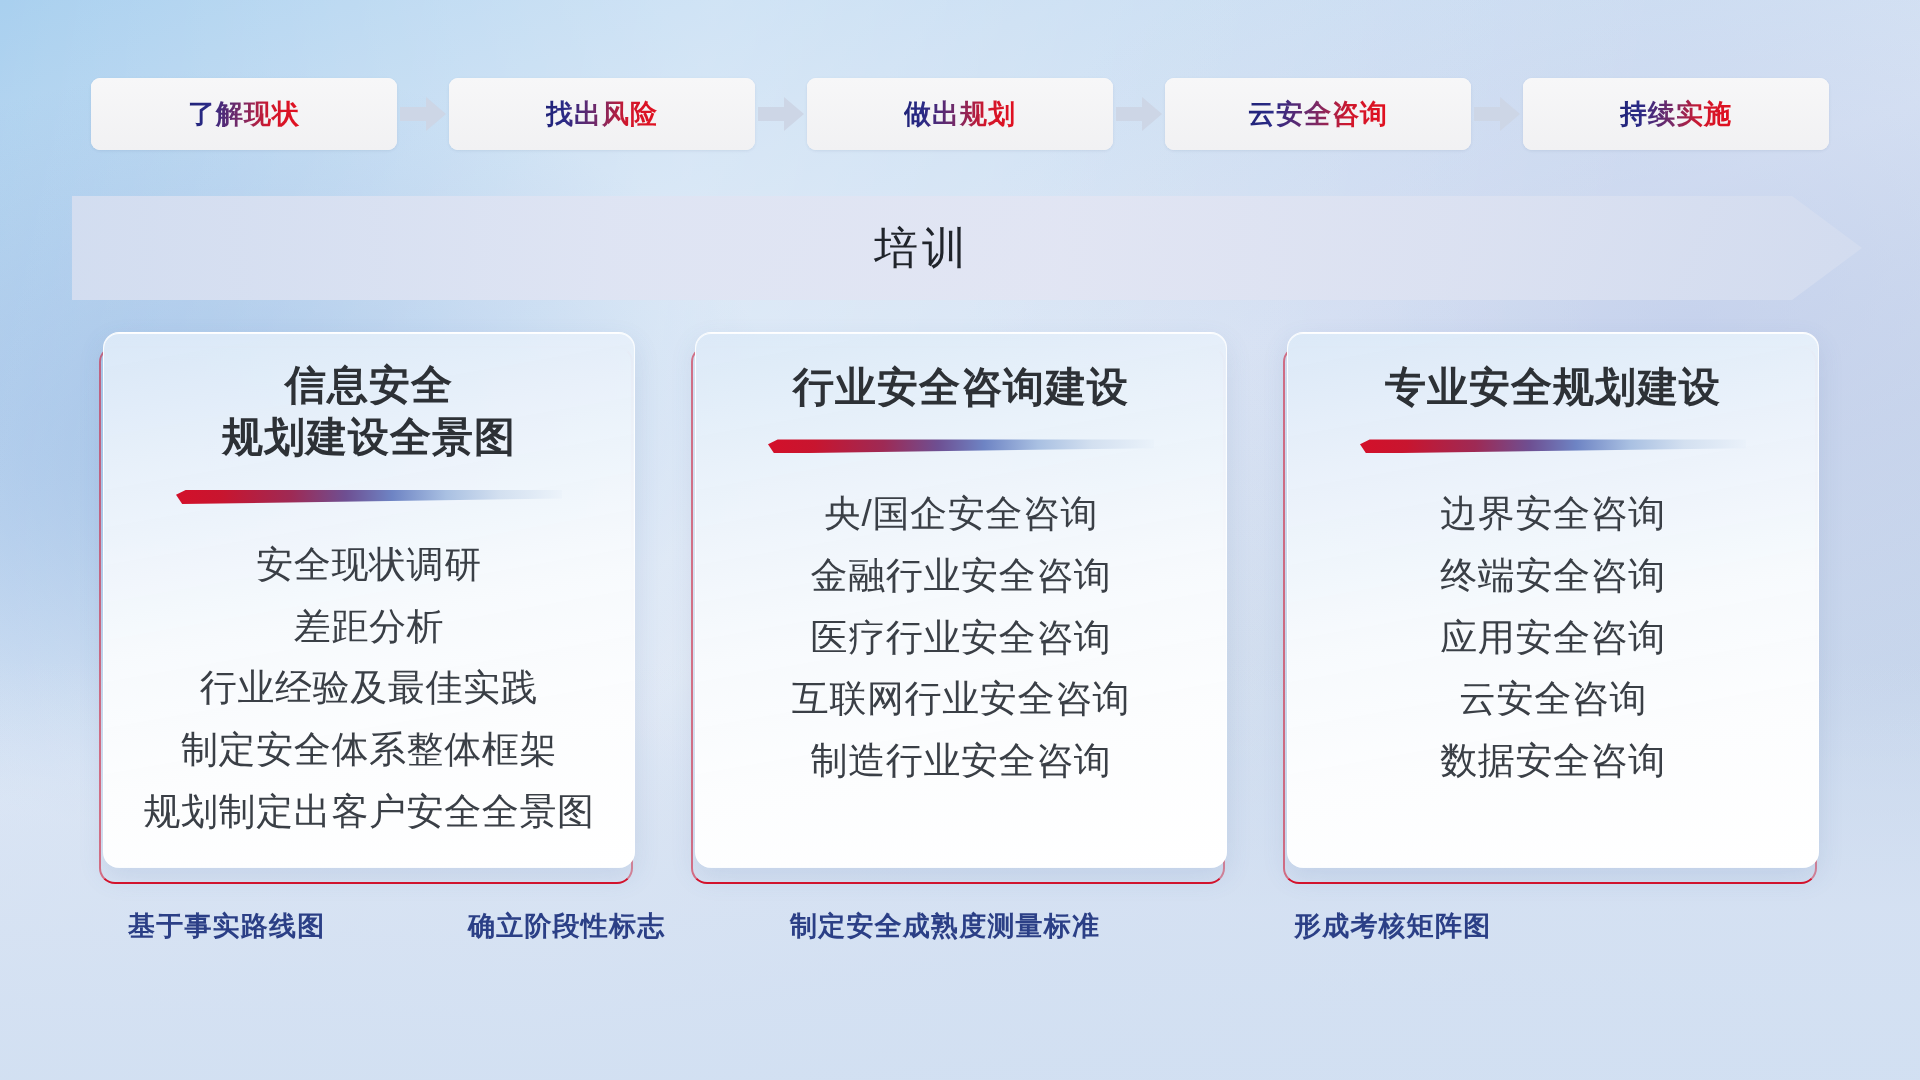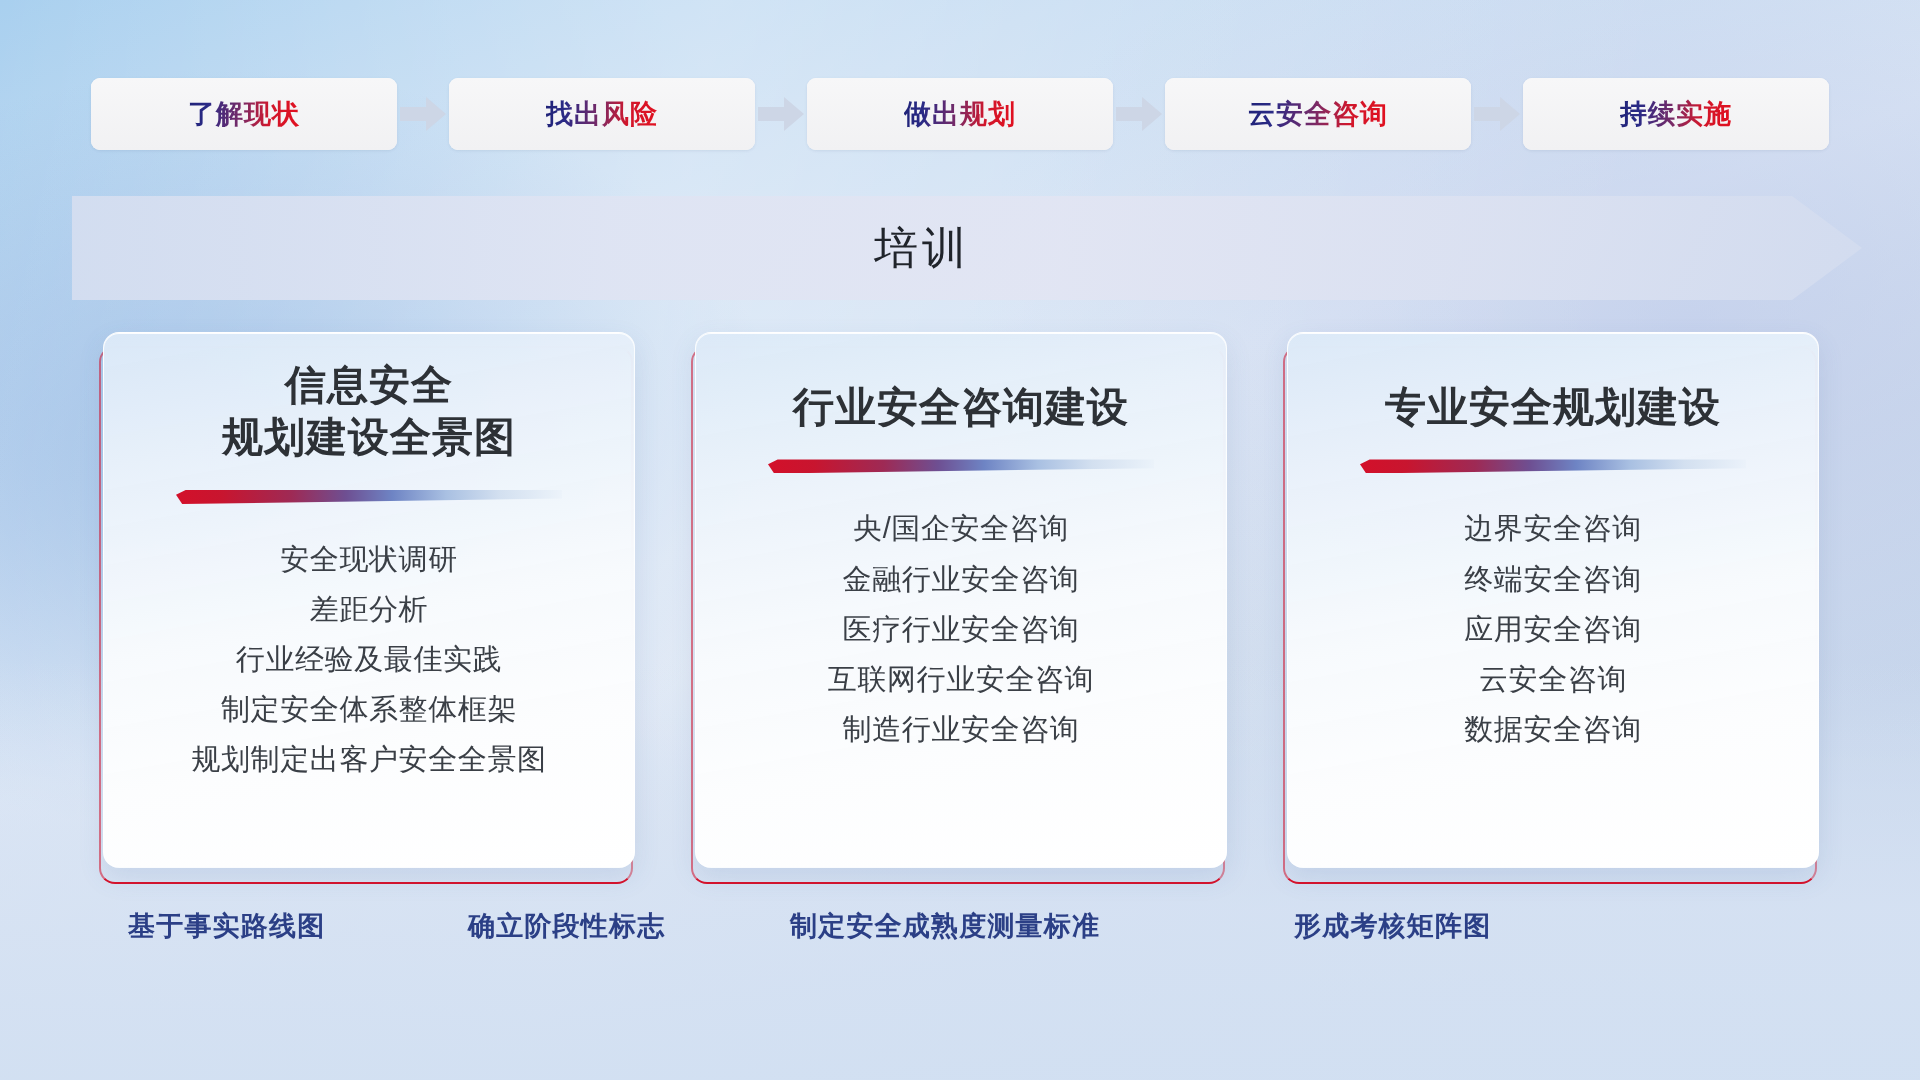--- a/index.html
+++ b/index.html
@@ -99,21 +99,21 @@
     position:absolute;left:0;top:0;width:530px;height:534px;
     border-radius:16px;
     border:1px solid rgba(255,255,255,0.85);
     background:
       linear-gradient(170deg, rgba(219,233,247,0.96) 0%, rgba(233,241,250,0.97) 22%, rgba(247,250,253,0.99) 52%, rgba(252,253,254,1) 74%, rgba(255,255,255,1) 100%);
     box-shadow:0 10px 26px rgba(80,110,160,0.13), inset 0 1px 0 rgba(255,255,255,0.9);
     overflow:hidden;
     display:flex;flex-direction:column;align-items:center;
   }
   .card-title{
-    margin-top:48px;
+    margin-top:28px;
     font-size:41px;font-weight:700;color:#2d3136;
     text-align:center;line-height:1.28;letter-spacing:1px;
     padding:0 26px;
   }
   .card-title.two-line{margin-top:26px;}
   .card-divider{
     position:relative;
     width:386px;height:14px;margin-top:26px;
   }
   .card-divider .bar{
@@ -121,21 +121,21 @@
     -webkit-clip-path:polygon(0 34%, 2.5% 0, 100% 0, 100% 62%, 1.6% 100%);
     clip-path:polygon(0 34%, 2.5% 0, 100% 0, 100% 62%, 1.6% 100%);
     background:linear-gradient(90deg,#d3102a 0%, #c8152f 12%, #9e2a55 30%, #6e4f92 44%, #6e84c4 56%, #a9c0e2 70%, #d3e0f0 84%, rgba(226,236,247,0.25) 100%);
   }
   .card-list{
     margin-top:34px;
     display:flex;flex-direction:column;align-items:center;gap:8px;
     width:100%;
   }
   .card-list-item{
-    font-size:29px;color:#3a3f46;line-height:1.45;letter-spacing:0.6px;
+    font-size:37px;color:#3a3f46;line-height:1.45;letter-spacing:0.6px;
   }
 
   
   #footnotes{
     position:absolute;left:0;right:0;top:908px;height:46px;
   }
   .footnote{
     position:absolute;top:0;
     font-size:27px;font-weight:700;color:#2b3f86;letter-spacing:1.2px;
     white-space:nowrap;

